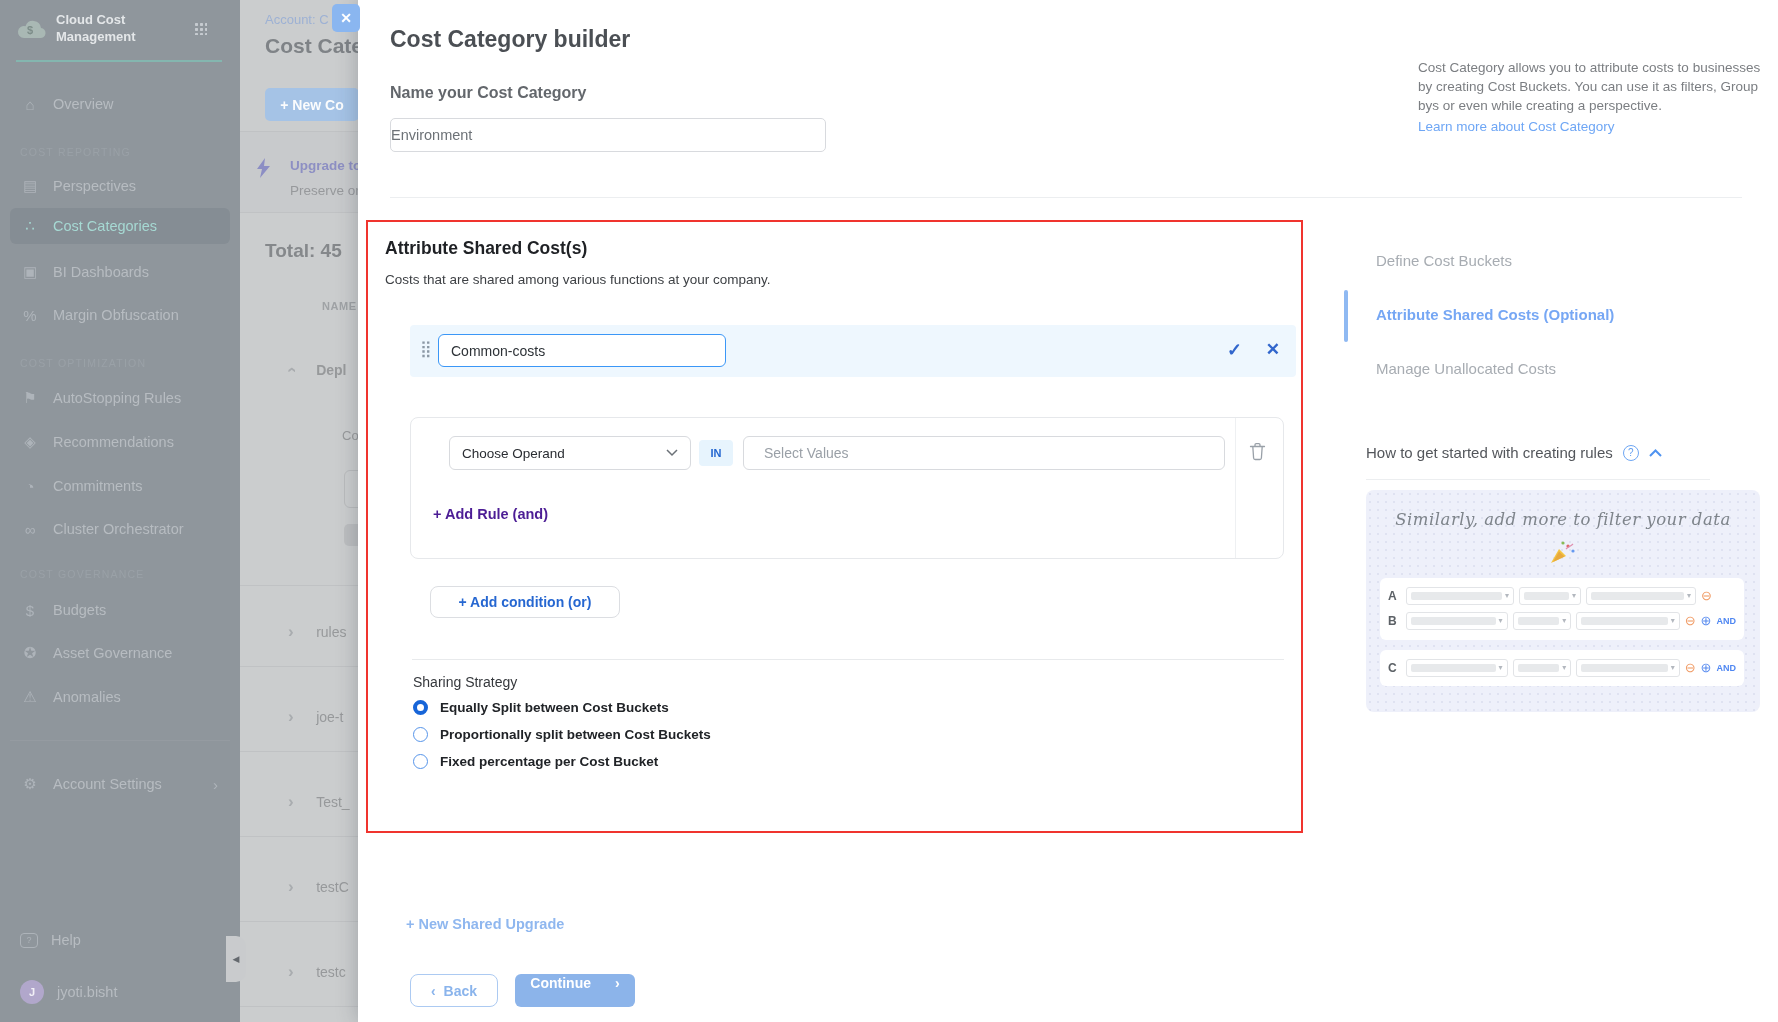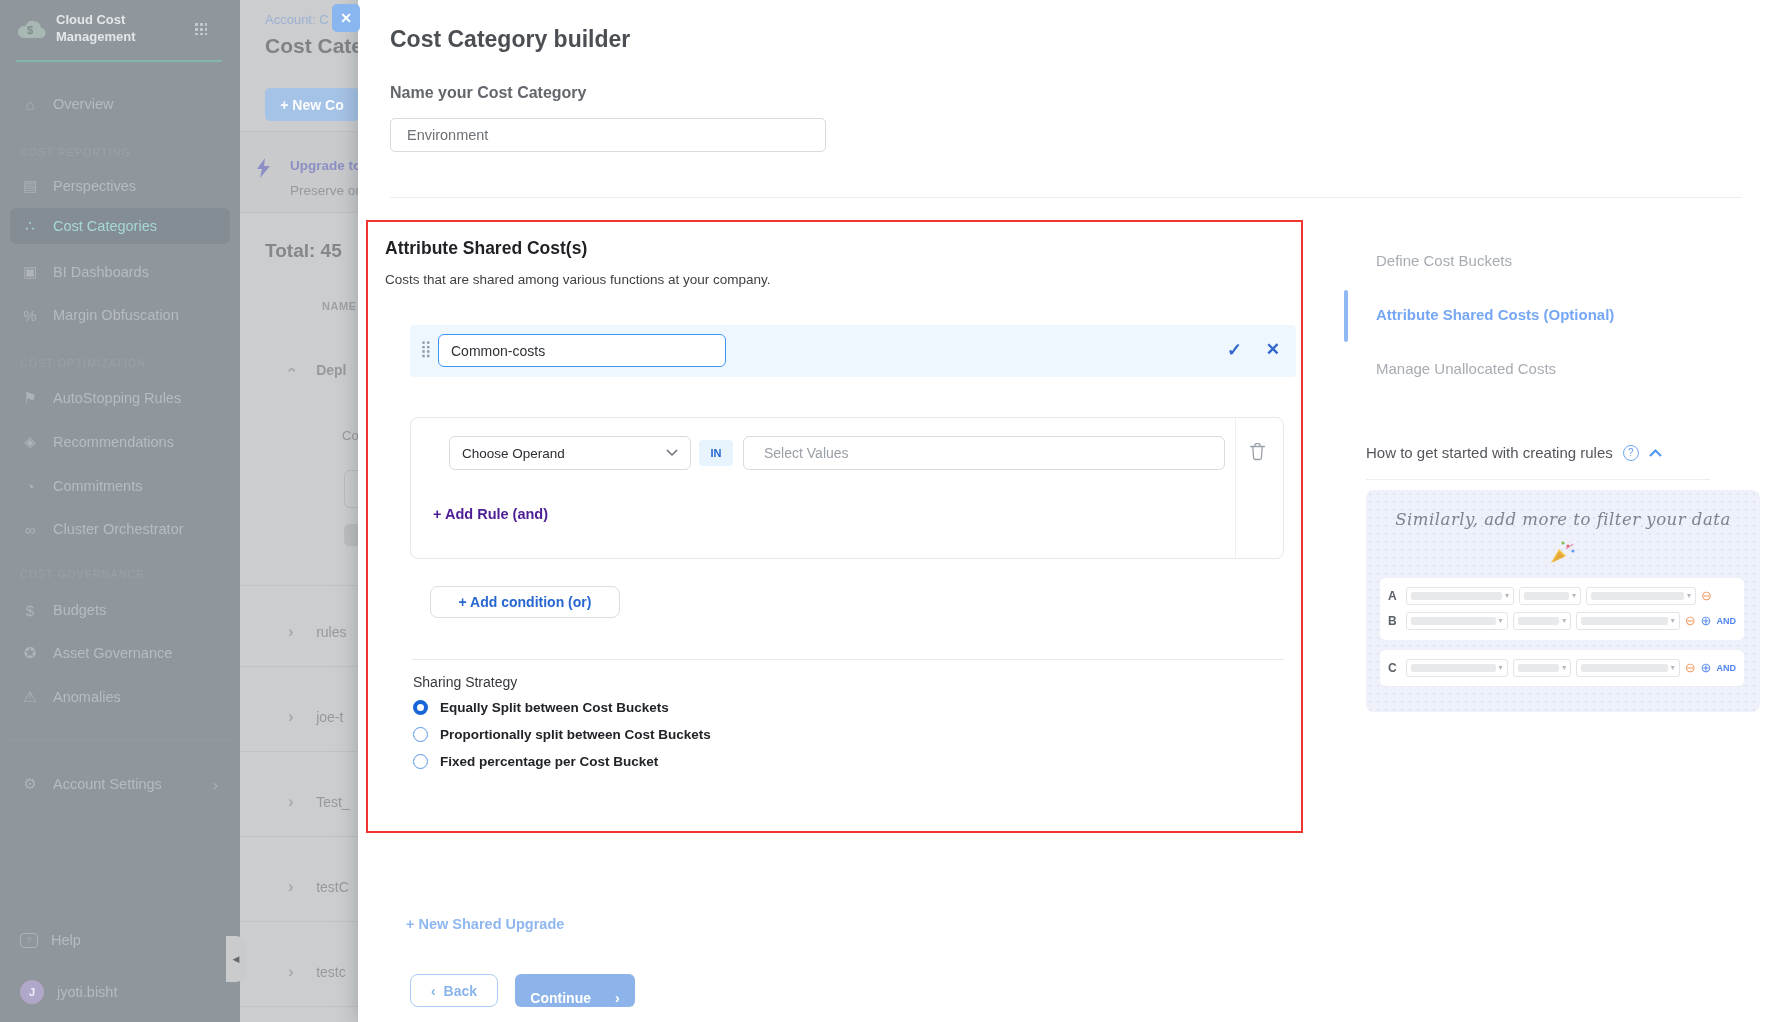--- a/index.html
+++ b/index.html
@@ -51,21 +51,21 @@
 
   
   .drawer{position:absolute;left:358px;top:0;width:1420px;height:100%;background:#ffffff;z-index:2;
           box-shadow:0 0 20px rgba(40,50,60,.28);}
   .close-btn{position:absolute;left:-26px;top:4px;width:28px;height:28px;background:#8ab6f0;border:none;
              border-radius:5px;color:#fff;font-size:14px;font-weight:bold;display:flex;align-items:center;
              justify-content:center;cursor:pointer;}
   .drawer-title{left:32px;top:26px;font-size:23px;font-weight:bold;color:#4b4f54;}
   .name-label{left:32px;top:84px;font-size:16px;font-weight:bold;color:#63676c;}
   .name-input{left:32px;top:118px;width:436px;height:34px;border:1px solid #d8dade;border-radius:5px;
-              font-size:14.5px;color:#6d7277;padding:0 16px;box-sizing:border-box;outline:none;
+              font-size:14.5px;color:#6d7277;padding:0 0;box-sizing:border-box;outline:none;
               font-family:"Liberation Sans",sans-serif;background:#fff;}
   .drawer-hr{left:32px;top:197px;right:36px;height:1px;background:#eceef0;}
   .help-block{left:1060px;top:58px;width:350px;font-size:13.5px;line-height:19px;color:#7b7e82;}
   .help-link{color:#6ea6f5;margin-top:2px;cursor:pointer;}
 
   
   .shared-box{left:8px;top:220px;width:937px;height:613px;border:2px solid #f0342e;box-sizing:border-box;}
   .shared-heading{left:17px;top:16px;font-size:17.5px;font-weight:bold;color:#1f2125;}
   .shared-desc{left:17px;top:50px;font-size:13.5px;color:#3e4145;}
   .bucket-banner{left:42px;top:103px;width:886px;height:52px;background:#eef7fe;border-radius:4px;}
@@ -97,21 +97,21 @@
   .radio{width:15px;height:15px;border-radius:50%;box-sizing:border-box;background:#fff;flex:none;}
   .radio.on{border:4.5px solid #1765d8;}
   .radio.off{border:1.6px solid #5795ea;}
   .radio-label{font-size:13.5px;font-weight:600;color:#202327;}
 
   .new-bucket{left:48px;top:916px;font-size:14.5px;font-weight:bold;color:#8fb7ef;cursor:pointer;}
   .back-btn{left:52px;top:974px;width:88px;height:33px;border:1.5px solid #accaf2;border-radius:8px;background:#fff;
             color:#8ab4ec;font-weight:bold;font-size:14px;cursor:pointer;display:flex;align-items:center;
             justify-content:center;gap:8px;font-family:"Liberation Sans",sans-serif;}
   .cont-btn{left:157px;top:974px;width:120px;height:33px;border:none;border-radius:6px;background:#8cb4ea;
-            color:#fff;font-weight:bold;font-size:14px;cursor:pointer;display:flex;align-items:flex-end;
+            color:#fff;font-weight:bold;font-size:14px;cursor:pointer;display:flex;align-items:flex-start;
             justify-content:center;gap:24px;font-family:"Liberation Sans",sans-serif;}
 
   
   .step{left:1018px;font-size:15px;color:#a7acb2;cursor:pointer;}
   .step.active{color:#76a7f4;font-weight:bold;}
   .step-bar{left:986px;top:290px;width:4px;height:52px;background:#8fb9f2;border-radius:2px;}
   .howto-head{left:1008px;top:444px;width:394px;display:flex;align-items:center;gap:10px;}
   .howto-title{font-size:15px;color:#53565b;}
   .q-icon{width:16px;height:16px;border:1.3px solid #6ea6f3;border-radius:50%;color:#5f9cf0;font-size:10px;
           display:flex;align-items:center;justify-content:center;box-sizing:border-box;cursor:pointer;}
@@ -275,20 +275,24 @@
 <section class="drawer">
   <button class="close-btn">
     <span>✕</span>
   </button>
 
   <div class="abs drawer-title">Cost Category builder</div>
   <div class="abs name-label">Name your Cost Category</div>
   <input class="abs name-input" value="Environment" style="">
   <div class="abs drawer-hr"></div>
 
+  <div class="abs help-block">
+    <div>Cost Category allows you to attribute costs to businesses by creating Cost Buckets. You can use it as filters, Group bys or even while creating a perspective.</div>
+    <div class="help-link">Learn more about Cost Category</div>
+  </div>
 
   <div class="abs shared-box">
     <div class="abs shared-heading">Attribute Shared Cost(s)</div>
     <div class="abs shared-desc">Costs that are shared among various functions at your company.</div>
 
     <div class="abs bucket-banner">
       <span class="abs drag-handle">⣿</span>
       <input class="abs bucket-input" value="Common-costs" style="">
       <span class="abs icon-check">✓</span>
       <span class="abs icon-xmark">✕</span>

